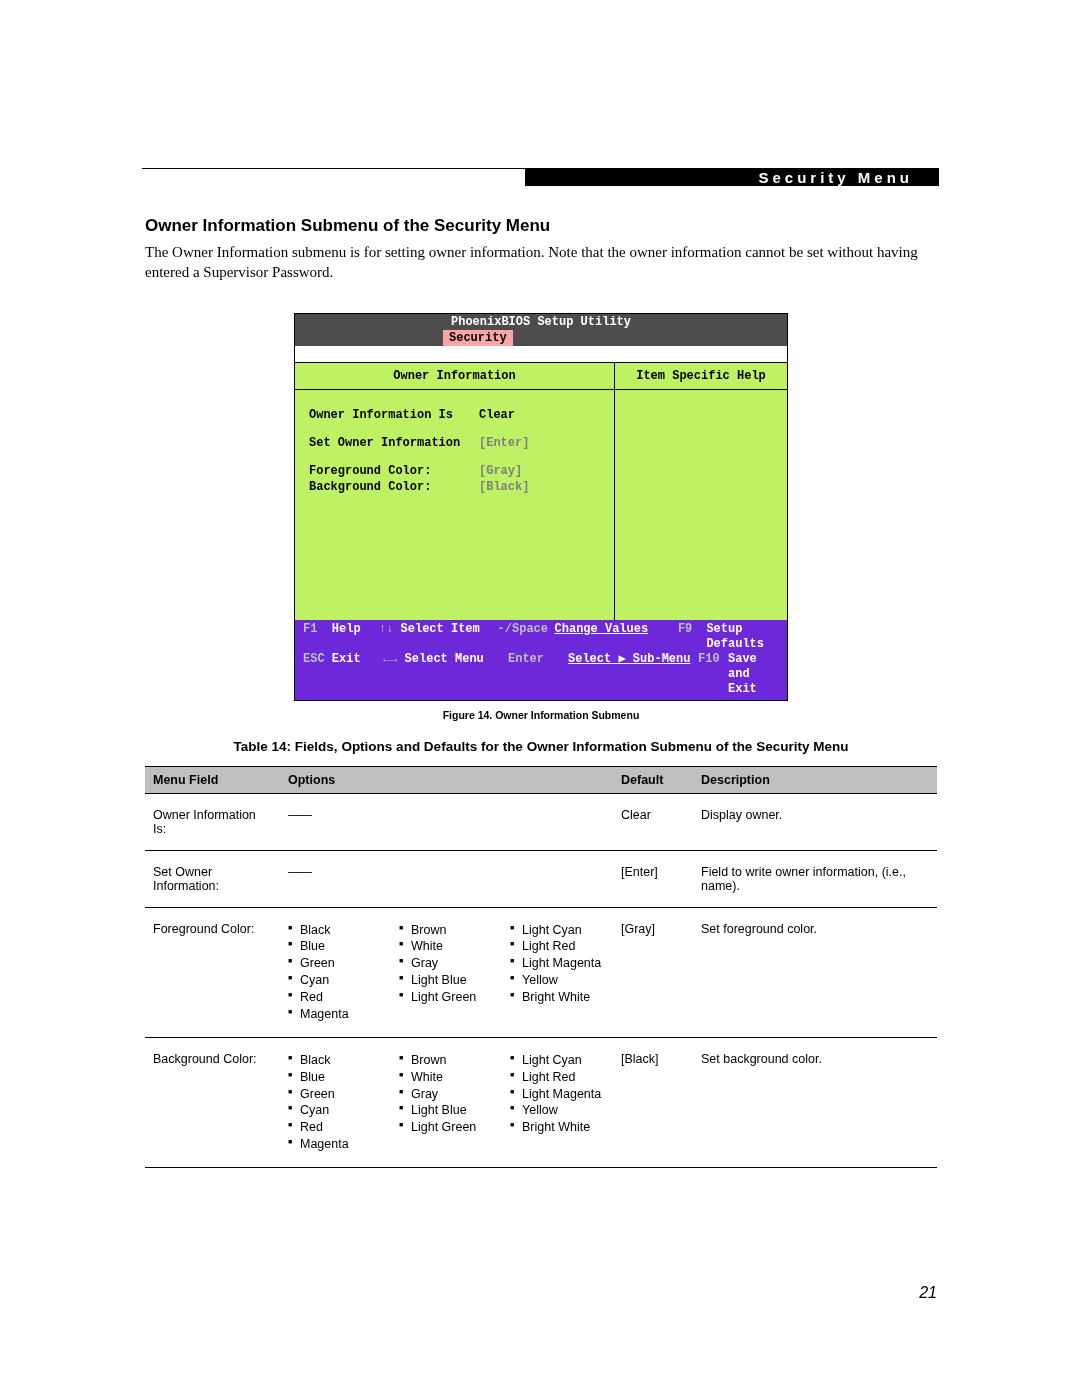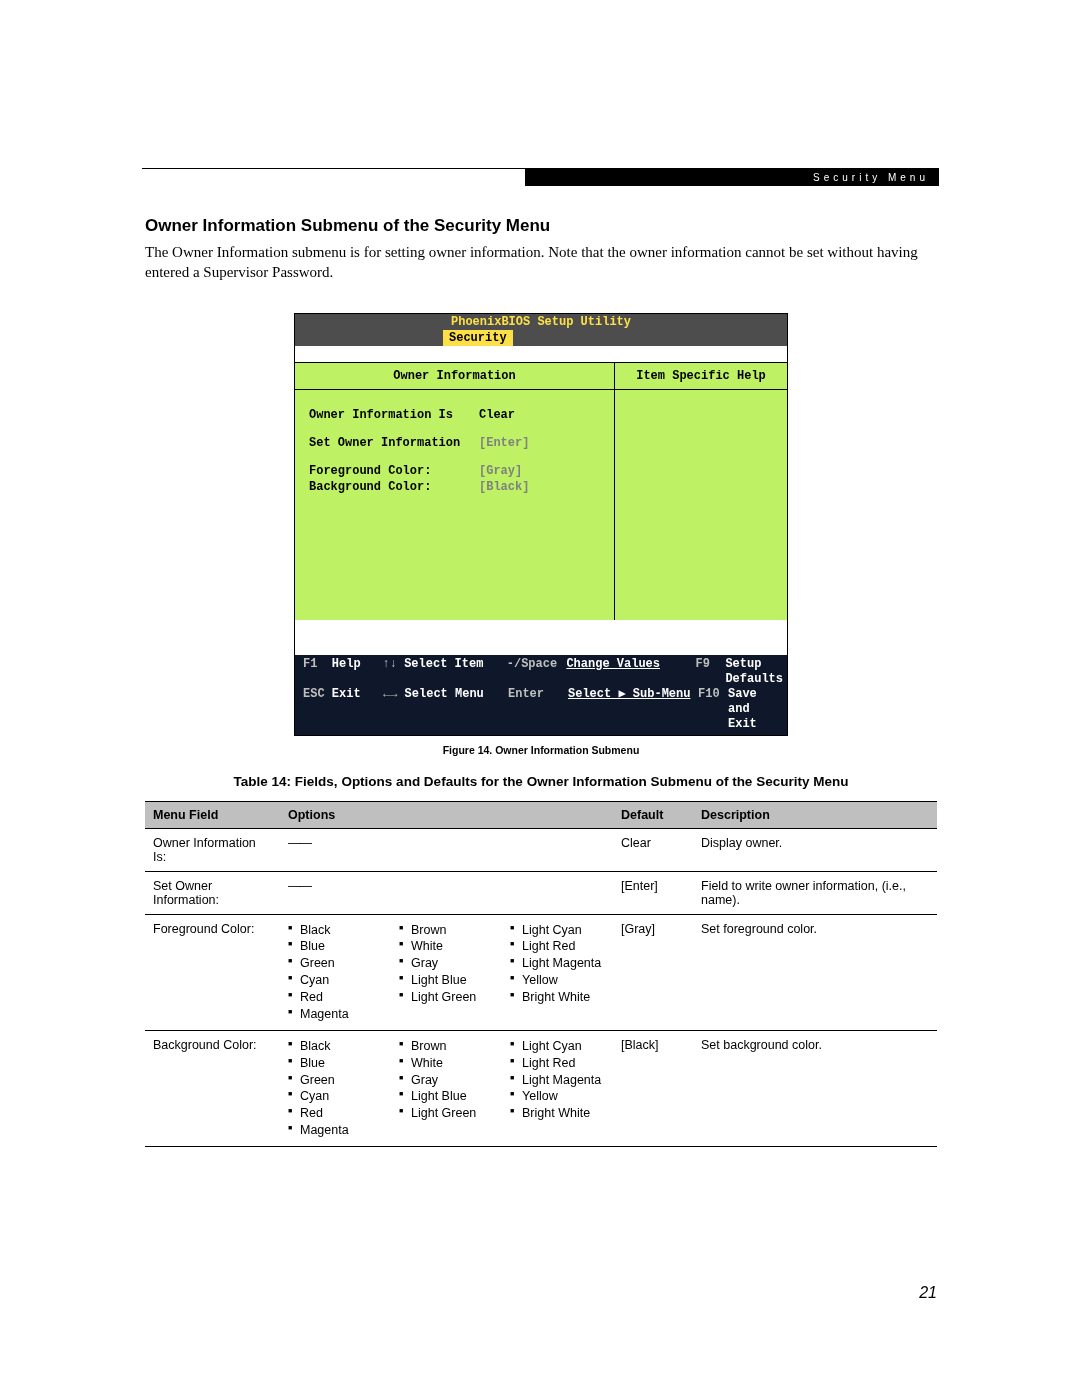--- a/index.html
+++ b/index.html
@@ -19,24 +19,24 @@
   
   .black-bar {
     position: absolute;
     top: 168px;
     left: 525px;
     width: 414px;
     height: 18px;
     background: #000;
     color: #fff;
     font-family: "Helvetica Neue", Arial, sans-serif;
-    font-size: 10px;
+    font-size: 15px;
     letter-spacing: 4px;
-    font-weight: normal;
-    padding-right: 10px;
+    font-weight: bold;
+    padding-right: 26px;
     display: flex;
     align-items: center;
     justify-content: flex-end;
   }
   
   .top-rule {
     position: absolute;
     top: 168px;
     left: 142px;
     width: 797px;
@@ -64,36 +64,36 @@
   
   .bios-figure {
     width: 494px;
     margin: 0 auto 8px auto;
     font-family: "Courier New", monospace;
     font-size: 12px;
     border: 1px solid #000;
   }
   .bios-title {
     background: #4d4d4d;
-    color: #fde047;
+    color: #ffffff;
     font-weight: bold;
     text-align: center;
     padding: 1px 0;
   }
   .bios-tabrow {
     background: #4d4d4d;
     height: 16px;
     position: relative;
   }
   .bios-tab {
     position: absolute;
     left: 148px;
     top: 0;
     height: 16px;
-    background: #fde047;
+    background: #fca5a5;
     color: #000;
     font-weight: bold;
     padding: 0 6px;
     line-height: 16px;
   }
   .bios-grid {
     display: flex;
     background: #bef264;
     margin-top: 16px;
   }
@@ -116,26 +116,25 @@
     height: 230px;
     padding: 18px 10px 10px 14px;
     font-weight: bold;
   }
   .bios-row { display: flex; margin-bottom: 2px; }
   .bios-row .lbl { width: 170px; }
   .bios-row .val { color: #000; }
   .bios-row .val.dim { color: #808080; }
   .bios-spacer { height: 12px; }
   .bios-footer {
-    background: #0f172a;
+    background: #6d28d9;
     color: #fff;
     font-weight: bold;
-    padding: 2px 4px 3px 8px;
+    padding: 2px 23px 3px 8px;
     line-height: 1.25;
-    margin-top: 35px;
   }
   .bios-footer .fl { display: flex; gap: 0; }
   .bios-footer .c1 { width: 80px; }
   .bios-footer .c2 { width: 125px; }
   .bios-footer .c3 { width: 60px; }
   .bios-footer .c4 { width: 130px; text-decoration: underline; }
   .bios-footer .c5 { width: 30px; }
   .bios-footer .c6 { flex: 1; }
   .bios-footer .dim { color: #bfbfbf; }
 
@@ -164,21 +163,21 @@
     border-bottom: 1.5px solid #000;
   }
   table.data th {
     background: #bfbfbf;
     text-align: left;
     font-weight: bold;
     padding: 6px 8px;
     border-bottom: 1.5px solid #000;
   }
   table.data td {
-    padding: 7px 8px;
+    padding: 14px 8px;
     border-bottom: 0.5px solid #000;
     vertical-align: top;
   }
   table.data tr:last-child td { border-bottom: none; }
   .col-field { width: 135px; }
   .col-options { width: 333px; }
   .col-default { width: 80px; }
   .col-desc { }
   .opt-cols {
     display: flex;

